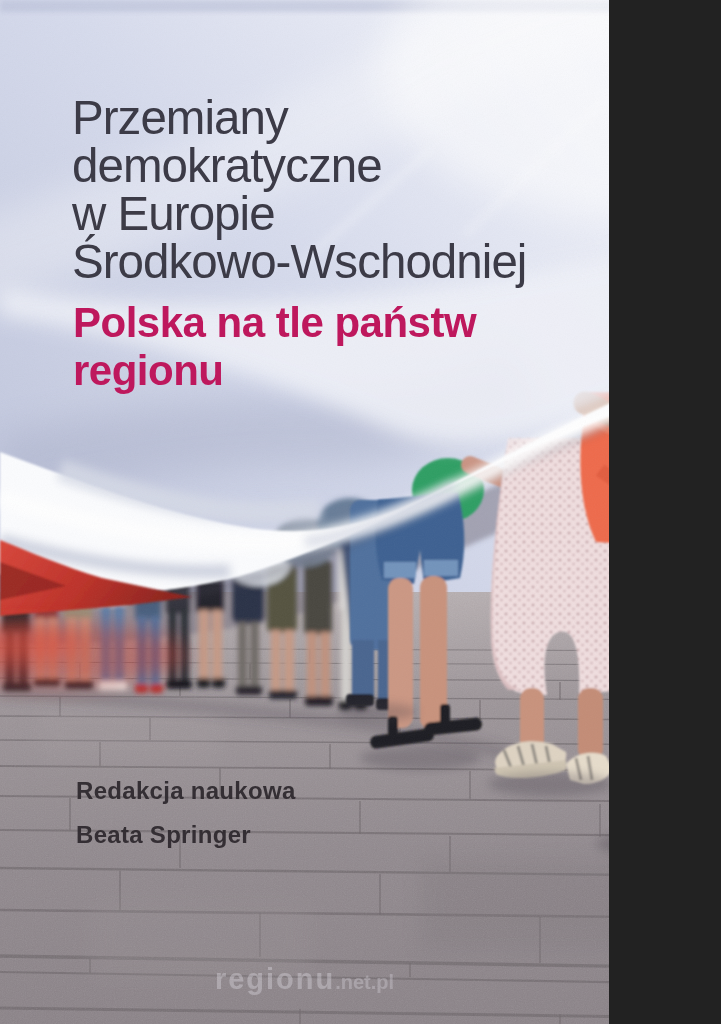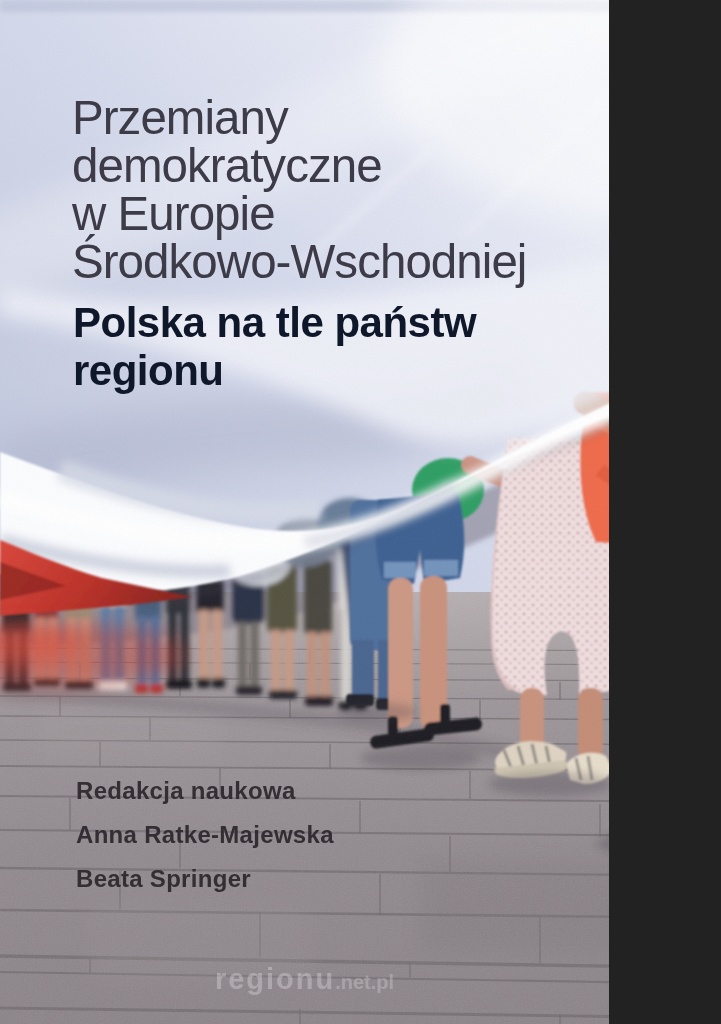--- a/index.html
+++ b/index.html
@@ -9,21 +9,21 @@
   }
   .photo{position:absolute;inset:0;display:block;}
   .title-block{
     position:absolute;left:72px;top:93px;z-index:5;
     color:#3c3b47;font-size:49px;line-height:48px;font-weight:300;
     letter-spacing:-1px;transform:scaleX(.97);transform-origin:left top;
   }
   .title-block .tline{display:block;}
   .subtitle{
     position:absolute;left:73px;top:299px;z-index:5;
-    color:#0f172a;font-size:42px;font-weight:700;letter-spacing:-.5px;
+    color:#be185d;font-size:42px;font-weight:700;letter-spacing:-.5px;
   }
   .credits{
     position:absolute;left:76px;top:769px;z-index:5;
     color:#2e292e;font-size:24px;font-weight:700;line-height:44px;
     letter-spacing:.3px;opacity:.94;
   }
   .credits .cline{display:block;}
   .watermark{
     position:absolute;left:0;right:0;top:963px;z-index:5;text-align:center;
     color:rgba(232,230,236,.34);font-size:29px;font-weight:700;letter-spacing:2px;
@@ -302,21 +302,20 @@
     <span class="tline">Przemiany</span>
     <span class="tline">demokratyczne</span>
     <span class="tline">w Europie</span>
     <span class="tline">Środkowo-Wschodniej</span>
   </div>
 
   <div class="subtitle">Polska na tle państw regionu</div>
 
   <div class="credits">
     <span class="cline">Redakcja naukowa</span>
-    <span class="cline">Anna Ratke-Majewska</span>
     <span class="cline">Beata Springer</span>
   </div>
 
   <div class="watermark">
     <span>regionu</span><span class="suffix">.net.pl</span>
   </div>
 
 </div>
 
 </body></html>

